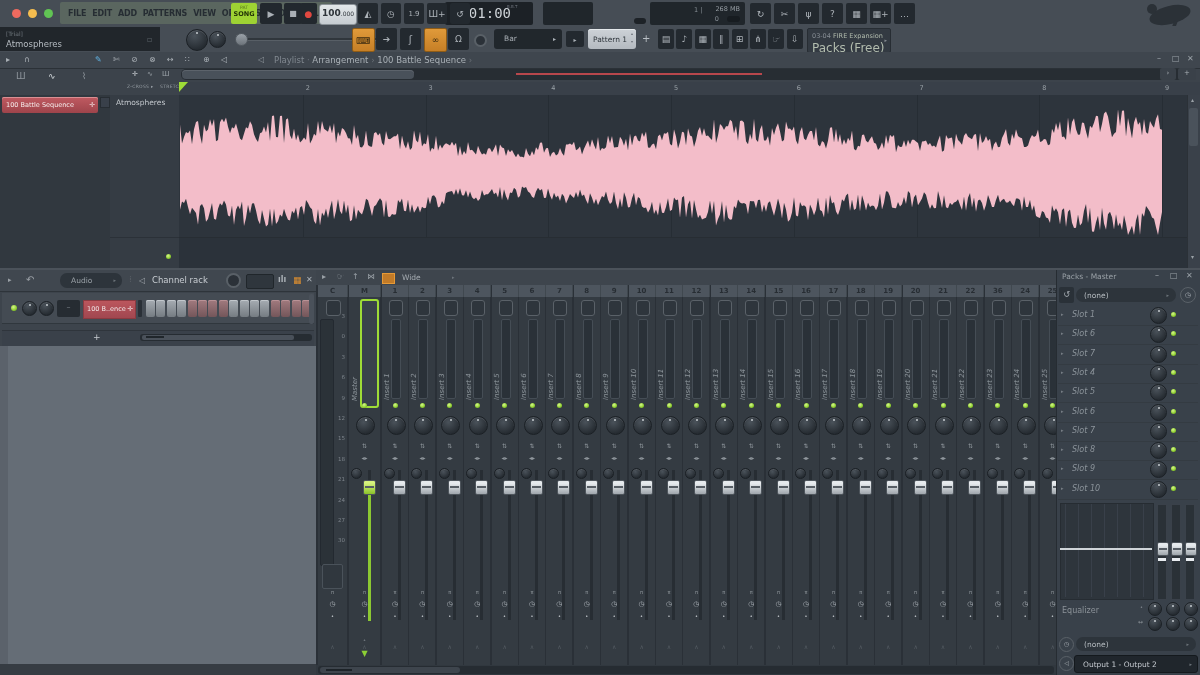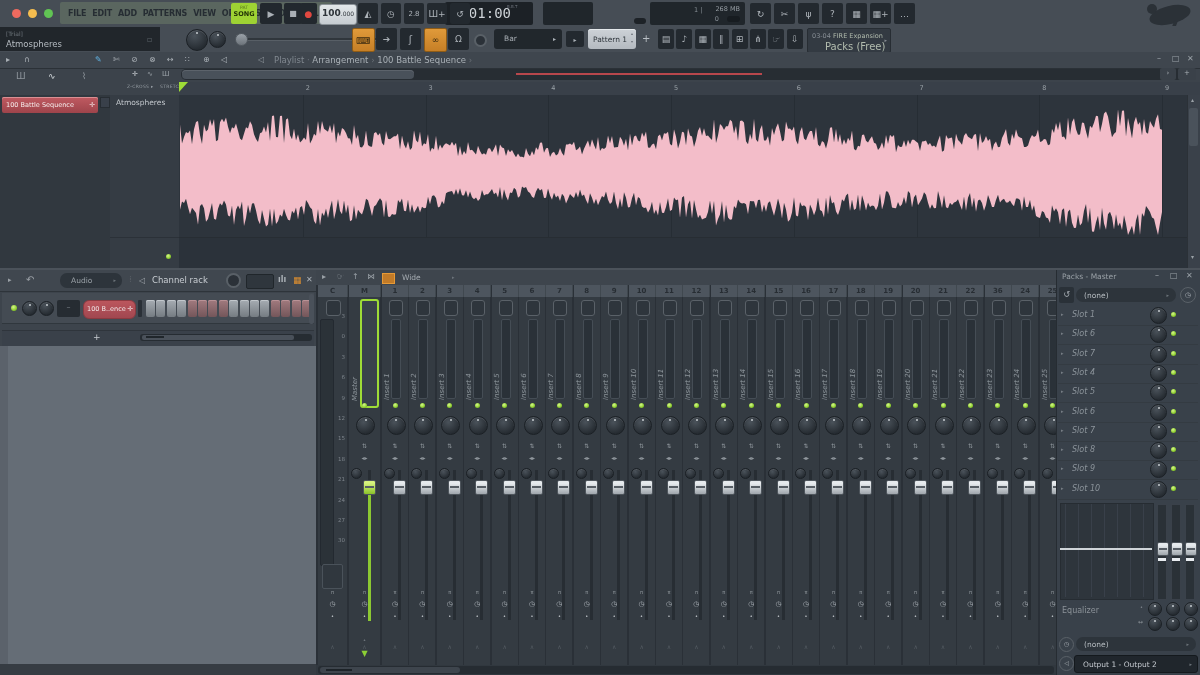--- a/index.html
+++ b/index.html
@@ -85,21 +85,21 @@
       <span class="tx" style="right:26px;top:13px;font-size:6.5px;color:#868d94">0</span>
       <span class="abs" style="right:5px;top:14px;width:13px;height:6px;border-radius:3px;background:#171c20"></span>
     </div>
     <svg style="left:1128px;top:0;width:72px;height:52px" viewBox="0 0 72 52">
       <ellipse cx="42" cy="15" rx="21" ry="9" fill="#2b3137" transform="rotate(-14 42 15)"></ellipse>
       <circle cx="24" cy="9" r="5" fill="#2b3137"></circle>
       <path d="M48 21 Q43 38 30 48" stroke="#2b3137" stroke-width="3.5" fill="none"></path>
     </svg>
   <div class="tbtn" style="left: 358px; top: 3px; width: 20px; height: 21px; font-size: 9px;">◭</div>
       <div class="tbtn" style="left: 381px; top: 3px; width: 20px; height: 21px; font-size: 9px;">◷</div>
-      <div class="tbtn" style="left: 404px; top: 3px; width: 20px; height: 21px; font-size: 7px;">2.8</div>
+      <div class="tbtn" style="left: 404px; top: 3px; width: 20px; height: 21px; font-size: 7px;">1.9</div>
       <div class="tbtn" style="left: 427px; top: 3px; width: 20px; height: 21px; font-size: 9px;">Ш+</div>
       <div class="tbtn" style="left: 450px; top: 3px; width: 20px; height: 21px; font-size: 9px;">↺</div>
       <div class="tbtn" style="left: 750px; top: 3px; width: 21px; height: 21px; font-size: 9px;">↻</div>
       <div class="tbtn" style="left: 774px; top: 3px; width: 21px; height: 21px; font-size: 9px;">✂</div>
       <div class="tbtn" style="left: 798px; top: 3px; width: 21px; height: 21px; font-size: 9px;">ψ</div>
       <div class="tbtn" style="left: 822px; top: 3px; width: 21px; height: 21px; font-size: 9px;">?</div>
       <div class="tbtn" style="left: 846px; top: 3px; width: 21px; height: 21px; font-size: 9px;">▦</div>
       <div class="tbtn" style="left: 870px; top: 3px; width: 21px; height: 21px; font-size: 9px;">▦+</div>
       <div class="tbtn" style="left: 894px; top: 3px; width: 21px; height: 21px; font-size: 9px;">…</div>
     </div>
@@ -143,21 +143,21 @@
         <span class="gi" data-glyph="▸" style="position:static;font-size:6px"></span>
       </div>
     <div class="abs" style="left:588px;top:29px;width:48px;height:20px;background:linear-gradient(#cdd2d7,#b4bac0);border-radius:3px;box-shadow:inset 0 1px 0 #e4e8eb">
       <span class="tx" style="left:5px;top:6px;font-size:7.5px;color:#2f363c">Pattern 1</span>
       <span class="gi" data-glyph="▴" style="right:3px;top:2px;font-size:4px;color:#6a7178"></span>
       <span class="gi" data-glyph="▾" style="right:3px;top:10px;font-size:4px;color:#6a7178"></span>
     </div>
     <span class="tx" style="left:642px;top:33px;font-size:10px;color:#b9bfc5">+</span>
     <div class="abs" style="left:807px;top:28px;width:82px;height:23px;background:#333a42;border:1px solid #272d33;border-radius:2px">
       <span class="tx" style="left:4px;top:3px;font-size:6.5px"><span style="color:#868d94">03-04</span> <span style="color:#b2bcae">FIRE Expansion</span></span>
-      <span class="tx" style="left:17px;top:12px;font-size:10px;color:#b2bcae">Packs (Free)</span>
+      <span class="tx" style="left:4px;top:12px;font-size:12px;color:#b2bcae">Packs (Free)</span>
       <span class="gi" data-glyph="▸" style="right:3px;top:8px;font-size:5px;color:#868d94"></span>
     </div>
   <div class="tbtn" style="left: 658px; top: 29px; width: 16px; height: 20px; font-size: 9px;">▤</div>
       <div class="tbtn" style="left: 676.4px; top: 29px; width: 16px; height: 20px; font-size: 9px;">♪</div>
       <div class="tbtn" style="left: 694.8px; top: 29px; width: 16px; height: 20px; font-size: 9px;">▦</div>
       <div class="tbtn" style="left: 713.2px; top: 29px; width: 16px; height: 20px; font-size: 9px;">∥</div>
       <div class="tbtn" style="left: 731.6px; top: 29px; width: 16px; height: 20px; font-size: 9px;">⊞</div>
       <div class="tbtn" style="left: 750px; top: 29px; width: 16px; height: 20px; font-size: 9px;">⋔</div>
       <div class="tbtn" style="left: 768.4px; top: 29px; width: 16px; height: 20px; font-size: 9px;">☞</div>
       <div class="tbtn" style="left: 786.8px; top: 29px; width: 16px; height: 20px; font-size: 9px;">⇩</div>
@@ -269,21 +269,21 @@
 
     <div class="abs" style="left:2px;top:293px;width:312px;height:30px;background:#444b53;border-bottom:1px solid #30373d"></div>
     <span class="led" style="left:11px;top:305px;width:6px;height:6px"></span>
     <div class="knob" style="left:22px;top:301px;width:13px;height:13px">
         <span class="kdot"></span>
       </div>
     <div class="knob" style="left:39px;top:301px;width:13px;height:13px">
         <span class="kdot"></span>
       </div>
     <div class="abs" style="left:57px;top:300px;width:23px;height:17px;background:#262c32;border-radius:2px;text-align:center;line-height:15px;color:#6f767d">–</div>
-    <div class="abs" style="left:83px;top:300px;width:51px;height:17px;background:linear-gradient(#bc565d,#a14750);border:1px solid #8c3a41;border-radius:6px">
+    <div class="abs" style="left:83px;top:300px;width:51px;height:17px;background:linear-gradient(#bc565d,#a14750);border:1px solid #8c3a41;border-radius:0">
       <span class="tx" style="left:3px;top:4px;font-size:6.5px;color:#f3e9e9">100 B..ence</span>
       <span class="gi" data-glyph="✛" style="right:2px;top:4px;font-size:7px;color:#f0dcdc"></span>
     </div>
     <div class="abs" style="left:138px;top:300px;width:4px;height:17px;background:#2a3037;border-radius:1px"></div>
     <div class="layer" id="steps">
         <div class="step g" style="left: 146px; top: 300px;"></div>
         <div class="step g" style="left: 156.4px; top: 300px;"></div>
         <div class="step g" style="left: 166.8px; top: 300px;"></div>
         <div class="step g" style="left: 177.2px; top: 300px;"></div>
         <div class="step r" style="left: 187.6px; top: 300px;"></div>

